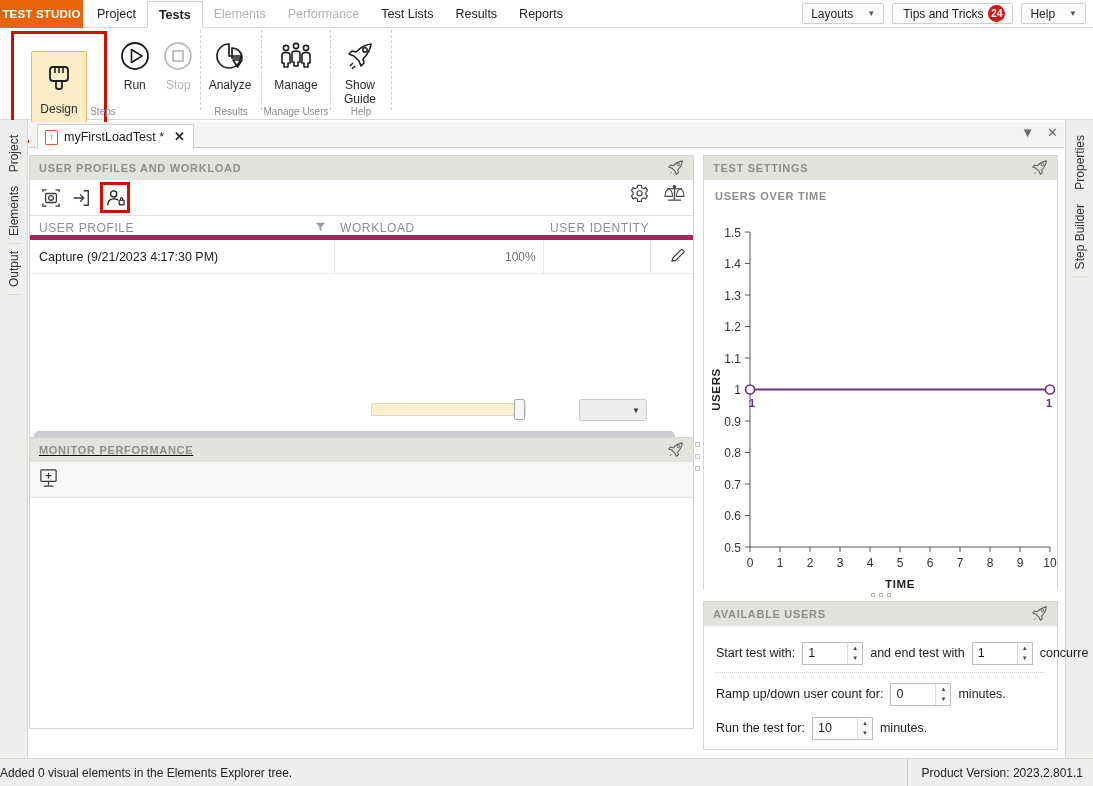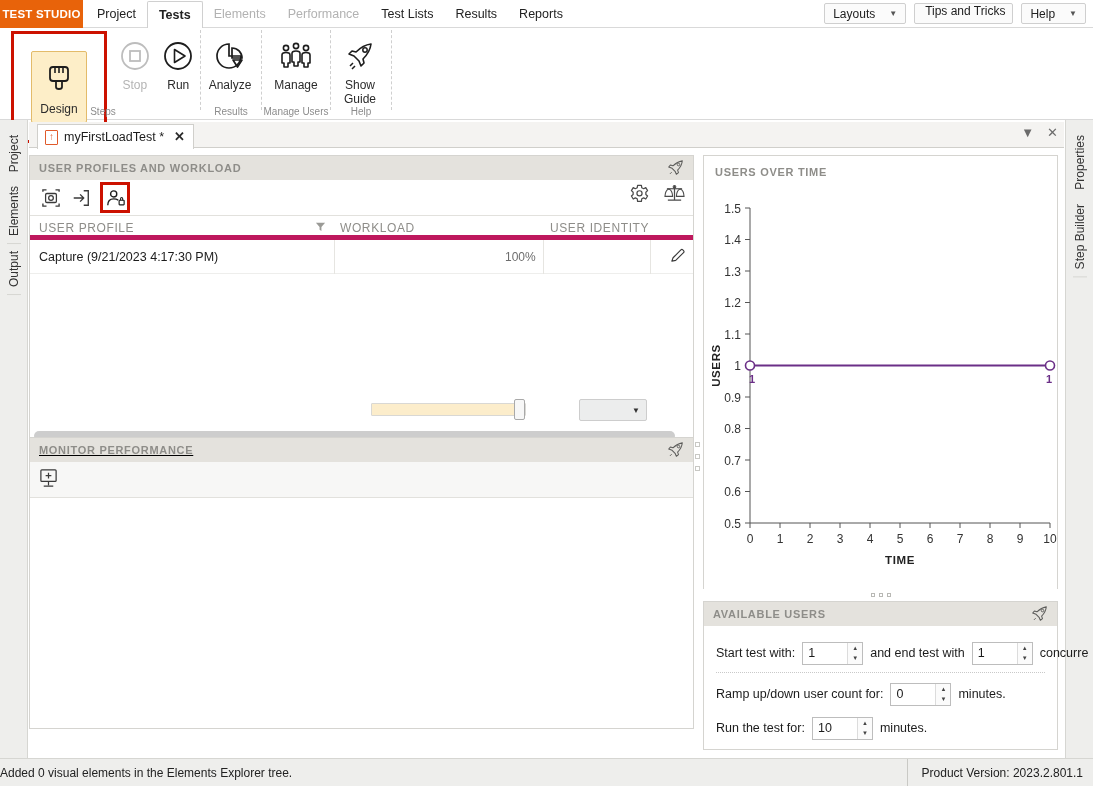--- a/index.html
+++ b/index.html
@@ -50,21 +50,21 @@
     height: 21px; display: flex; align-items: center; padding: 0 8px;
     font-size: 12px; color: #222; gap: 14px;
   }
   .tbtn .caret { font-size: 8px; color: #555; }
   .badge {
     background: #d01919; color: #fff; border-radius: 50%;
     width: 17px; height: 17px; font-size: 10px; font-weight: bold;
     display: inline-flex; align-items: center; justify-content: center;
     margin-left: 5px;
   }
-  .tbtn.tips { gap: 16px; padding: 0 7px 0 10px; flex-direction: column; }
+  .tbtn.tips { gap: 0; padding: 0 7px 0 10px; }
 
   
   .ribbon {
     position: absolute; left: 0; top: 28px; width: 1093px; height: 92px;
     background: #ffffff;
     border-bottom: 1px solid #d9d9d9;
   }
   .ribbon-inner { position: absolute; left: 8px; top: 0; height: 92px; display: flex; align-items: flex-start; }
   .rgroup { display: flex; flex-direction: column; height: 92px; position: relative; }
   .rgroup .rbtns { display: flex; align-items: flex-start; }
@@ -293,37 +293,37 @@
                   <rect x="6" y="3" width="18" height="14" rx="3" fill="none" stroke="#1d1d1d" stroke-width="1.8"></rect>
                   <line x1="11" y1="3" x2="11" y2="9" stroke="#1d1d1d" stroke-width="1.6"></line>
                   <line x1="15" y1="3" x2="15" y2="9" stroke="#1d1d1d" stroke-width="1.6"></line>
                   <line x1="19" y1="3" x2="19" y2="9" stroke="#1d1d1d" stroke-width="1.6"></line>
                   <path d="M12 17 L12 23 Q12 25 15 25 Q18 25 18 23 L18 17 Z" fill="none" stroke="#1d1d1d" stroke-width="1.8"></path>
                 </svg>
               </span>
               <span class="lbl">Design</span>
             </div>
           </div>
+          <div class="rbtn">
+            <span class="glyph">
+              <svg width="34" height="34" viewBox="0 0 34 34">
+                <circle cx="17" cy="17" r="13" fill="none" stroke="#1d1d1d" stroke-width="1.8"></circle>
+                <path d="M13.5 10.5 L24 17 L13.5 23.5 Z" fill="none" stroke="#1d1d1d" stroke-width="1.6" stroke-linejoin="round"></path>
+              </svg>
+            </span>
+            <span class="lbl">Run</span>
+          </div>
           <div class="rbtn disabled">
             <span class="glyph">
               <svg width="34" height="34" viewBox="0 0 34 34">
                 <circle cx="17" cy="17" r="13" fill="none" stroke="#bdbdbd" stroke-width="1.8"></circle>
                 <rect x="12" y="12" width="10" height="10" fill="none" stroke="#bdbdbd" stroke-width="1.8"></rect>
               </svg>
             </span>
             <span class="lbl">Stop</span>
-          </div>
-          <div class="rbtn">
-            <span class="glyph">
-              <svg width="34" height="34" viewBox="0 0 34 34">
-                <circle cx="17" cy="17" r="13" fill="none" stroke="#1d1d1d" stroke-width="1.8"></circle>
-                <path d="M13.5 10.5 L24 17 L13.5 23.5 Z" fill="none" stroke="#1d1d1d" stroke-width="1.6" stroke-linejoin="round"></path>
-              </svg>
-            </span>
-            <span class="lbl">Run</span>
           </div>
         </div>
         <div class="rgroup-label" style="left:40px;right:auto;width:110px">Steps</div>
       </div>
 
       <div class="rsep"></div>
 
       <div class="rgroup" style="width:60px">
         <div class="rbtns">
           <div class="rbtn">
@@ -534,20 +534,30 @@
     </div>
   </div>
 
   <div class="vscroll-col">
     <i style="top:287px"></i>
       <i style="top:299px"></i>
       <i style="top:311px"></i>
   </div>
 
   <div class="panel" id="panel-settings">
+    <div class="panel-head">
+      <span>TEST SETTINGS</span>
+      <span class="rocket">
+        <svg width="19" height="17" viewBox="0 0 22 20">
+          <path d="M19 2 Q13 3 8 8 L5 7 L3 9.5 L7 11 L10.5 14.5 L12 18 L14.5 16 L13.5 13 Q18.5 8 19 2 Z" fill="none" stroke="#5a5a58" stroke-width="1.2" stroke-linejoin="round"></path>
+          <circle cx="14.5" cy="6.5" r="1.5" fill="none" stroke="#5a5a58" stroke-width="1.1"></circle>
+          <path d="M6.5 15.5 L4.5 17.5" stroke="#5a5a58" stroke-width="1.1"></path>
+        </svg>
+      </span>
+    </div>
     <div class="chart-title">USERS OVER TIME</div>
     <div class="chartbox">
       <svg class="chart-svg" id="chart" width="353" height="400" viewBox="0 0 353 400">
           <line x1="46" y1="30" x2="46" y2="345" stroke="#555" stroke-width="1"></line>
           <line x1="46" y1="345" x2="346" y2="345" stroke="#555" stroke-width="1"></line>
           <line x1="41" y1="345" x2="46" y2="345" stroke="#555" stroke-width="1"></line>
           <text x="37" y="349.5" text-anchor="end" font-size="12" fill="#333">0.5</text>
           <line x1="41" y1="313.5" x2="46" y2="313.5" stroke="#555" stroke-width="1"></line>
           <text x="37" y="318" text-anchor="end" font-size="12" fill="#333">0.6</text>
           <line x1="41" y1="282" x2="46" y2="282" stroke="#555" stroke-width="1"></line>

